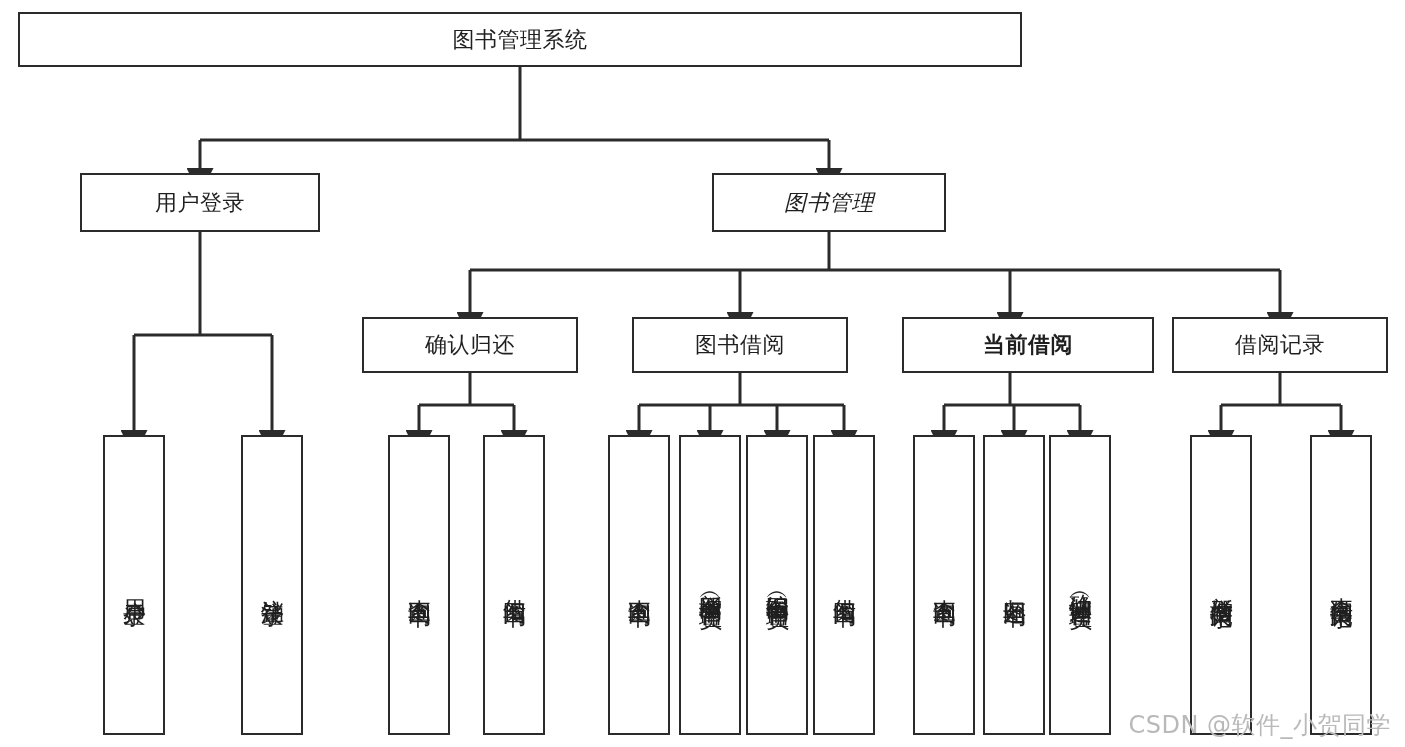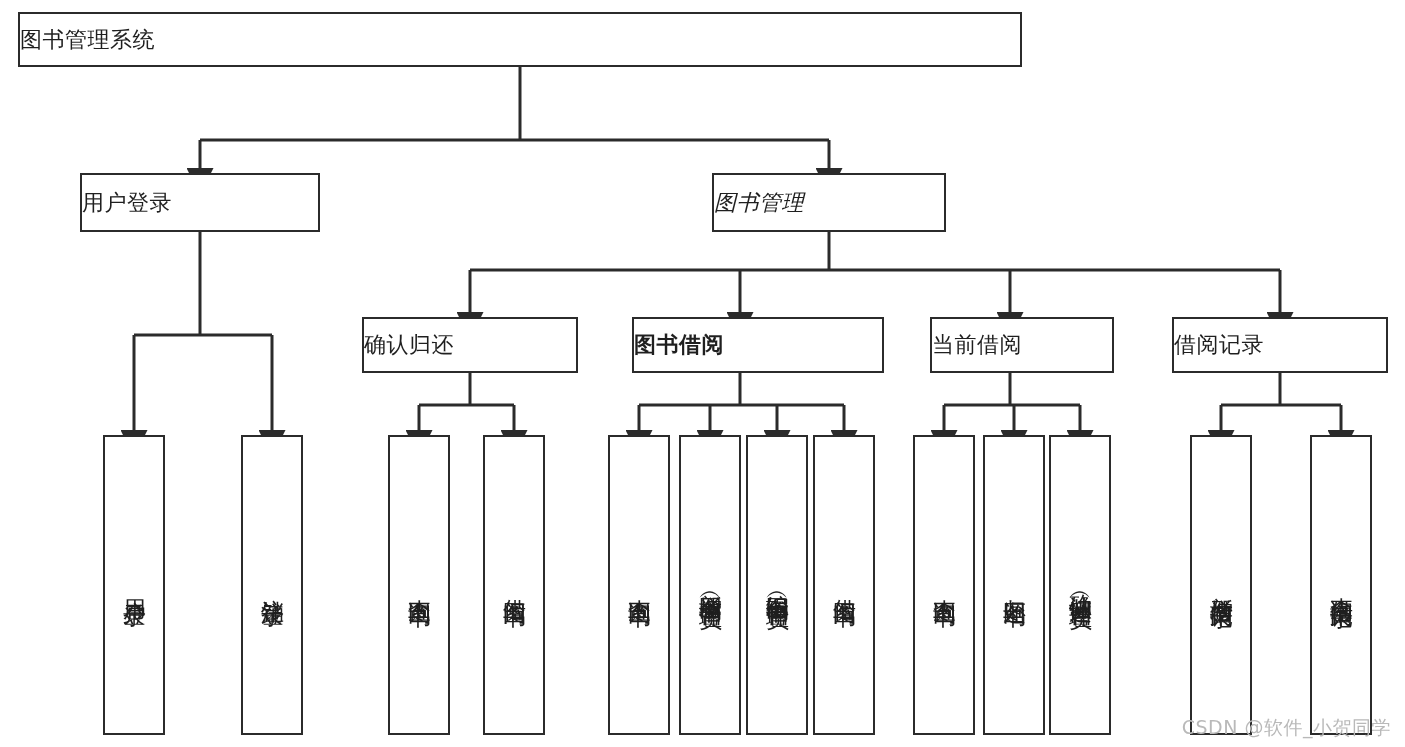--- a/index.html
+++ b/index.html
@@ -26,21 +26,21 @@
     height: 747px;
     pointer-events: none;
   }
   .node {
     position: absolute;
     box-sizing: border-box;
     background: #ffffff;
     border: 2px solid #2b2b2b;
     display: flex;
     align-items: center;
-    justify-content: flex-start;
+    justify-content: center;
     z-index: 2;
   }
   .node-label {
     color: #1f1f1f;
     font-size: 22px;
     line-height: 1.18;
     letter-spacing: 0.5px;
     white-space: nowrap;
     text-align: center;
   }
@@ -58,21 +58,21 @@
     font-size: 23px;
     line-height: 1.30;
     letter-spacing: 2px;
     white-space: nowrap;
   }
   #watermark {
     position: absolute;
     right: 14px;
     bottom: 6px;
     color: #b9b9b9;
-    font-size: 19px;
+    font-size: 24px;
     letter-spacing: 0.5px;
     z-index: 5;
     user-select: none;
   }
 </style>
 </head>
 <body>
 
 <div id="diagram-root">
 
@@ -128,24 +128,24 @@
         <span class="node-label">用户登录</span>
       </div>
       <div class="node horizontal" style="left: 712px; top: 173px; width: 234px; height: 59px; font-style: italic;">
         <span class="node-label">图书管理</span>
       </div>
     </div>
   <div id="level3-container">
       <div class="node horizontal" style="left: 362px; top: 317px; width: 216px; height: 56px;">
         <span class="node-label">确认归还</span>
       </div>
-      <div class="node horizontal" style="left: 632px; top: 317px; width: 252px; height: 56px; font-weight: bold;">
+      <div class="node horizontal" style="left: 632px; top: 317px; width: 216px; height: 56px;">
         <span class="node-label">图书借阅</span>
       </div>
-      <div class="node horizontal" style="left: 930px; top: 317px; width: 184px; height: 56px;">
+      <div class="node horizontal" style="left: 902px; top: 317px; width: 252px; height: 56px; font-weight: bold;">
         <span class="node-label">当前借阅</span>
       </div>
       <div class="node horizontal" style="left: 1172px; top: 317px; width: 216px; height: 56px;">
         <span class="node-label">借阅记录</span>
       </div>
     </div>
   <div id="leaves-container">
       <div class="node vertical" style="left: 103px; top: 435px; width: 62px; height: 300px;">
         <span class="node-label">用户登录</span>
       </div>

